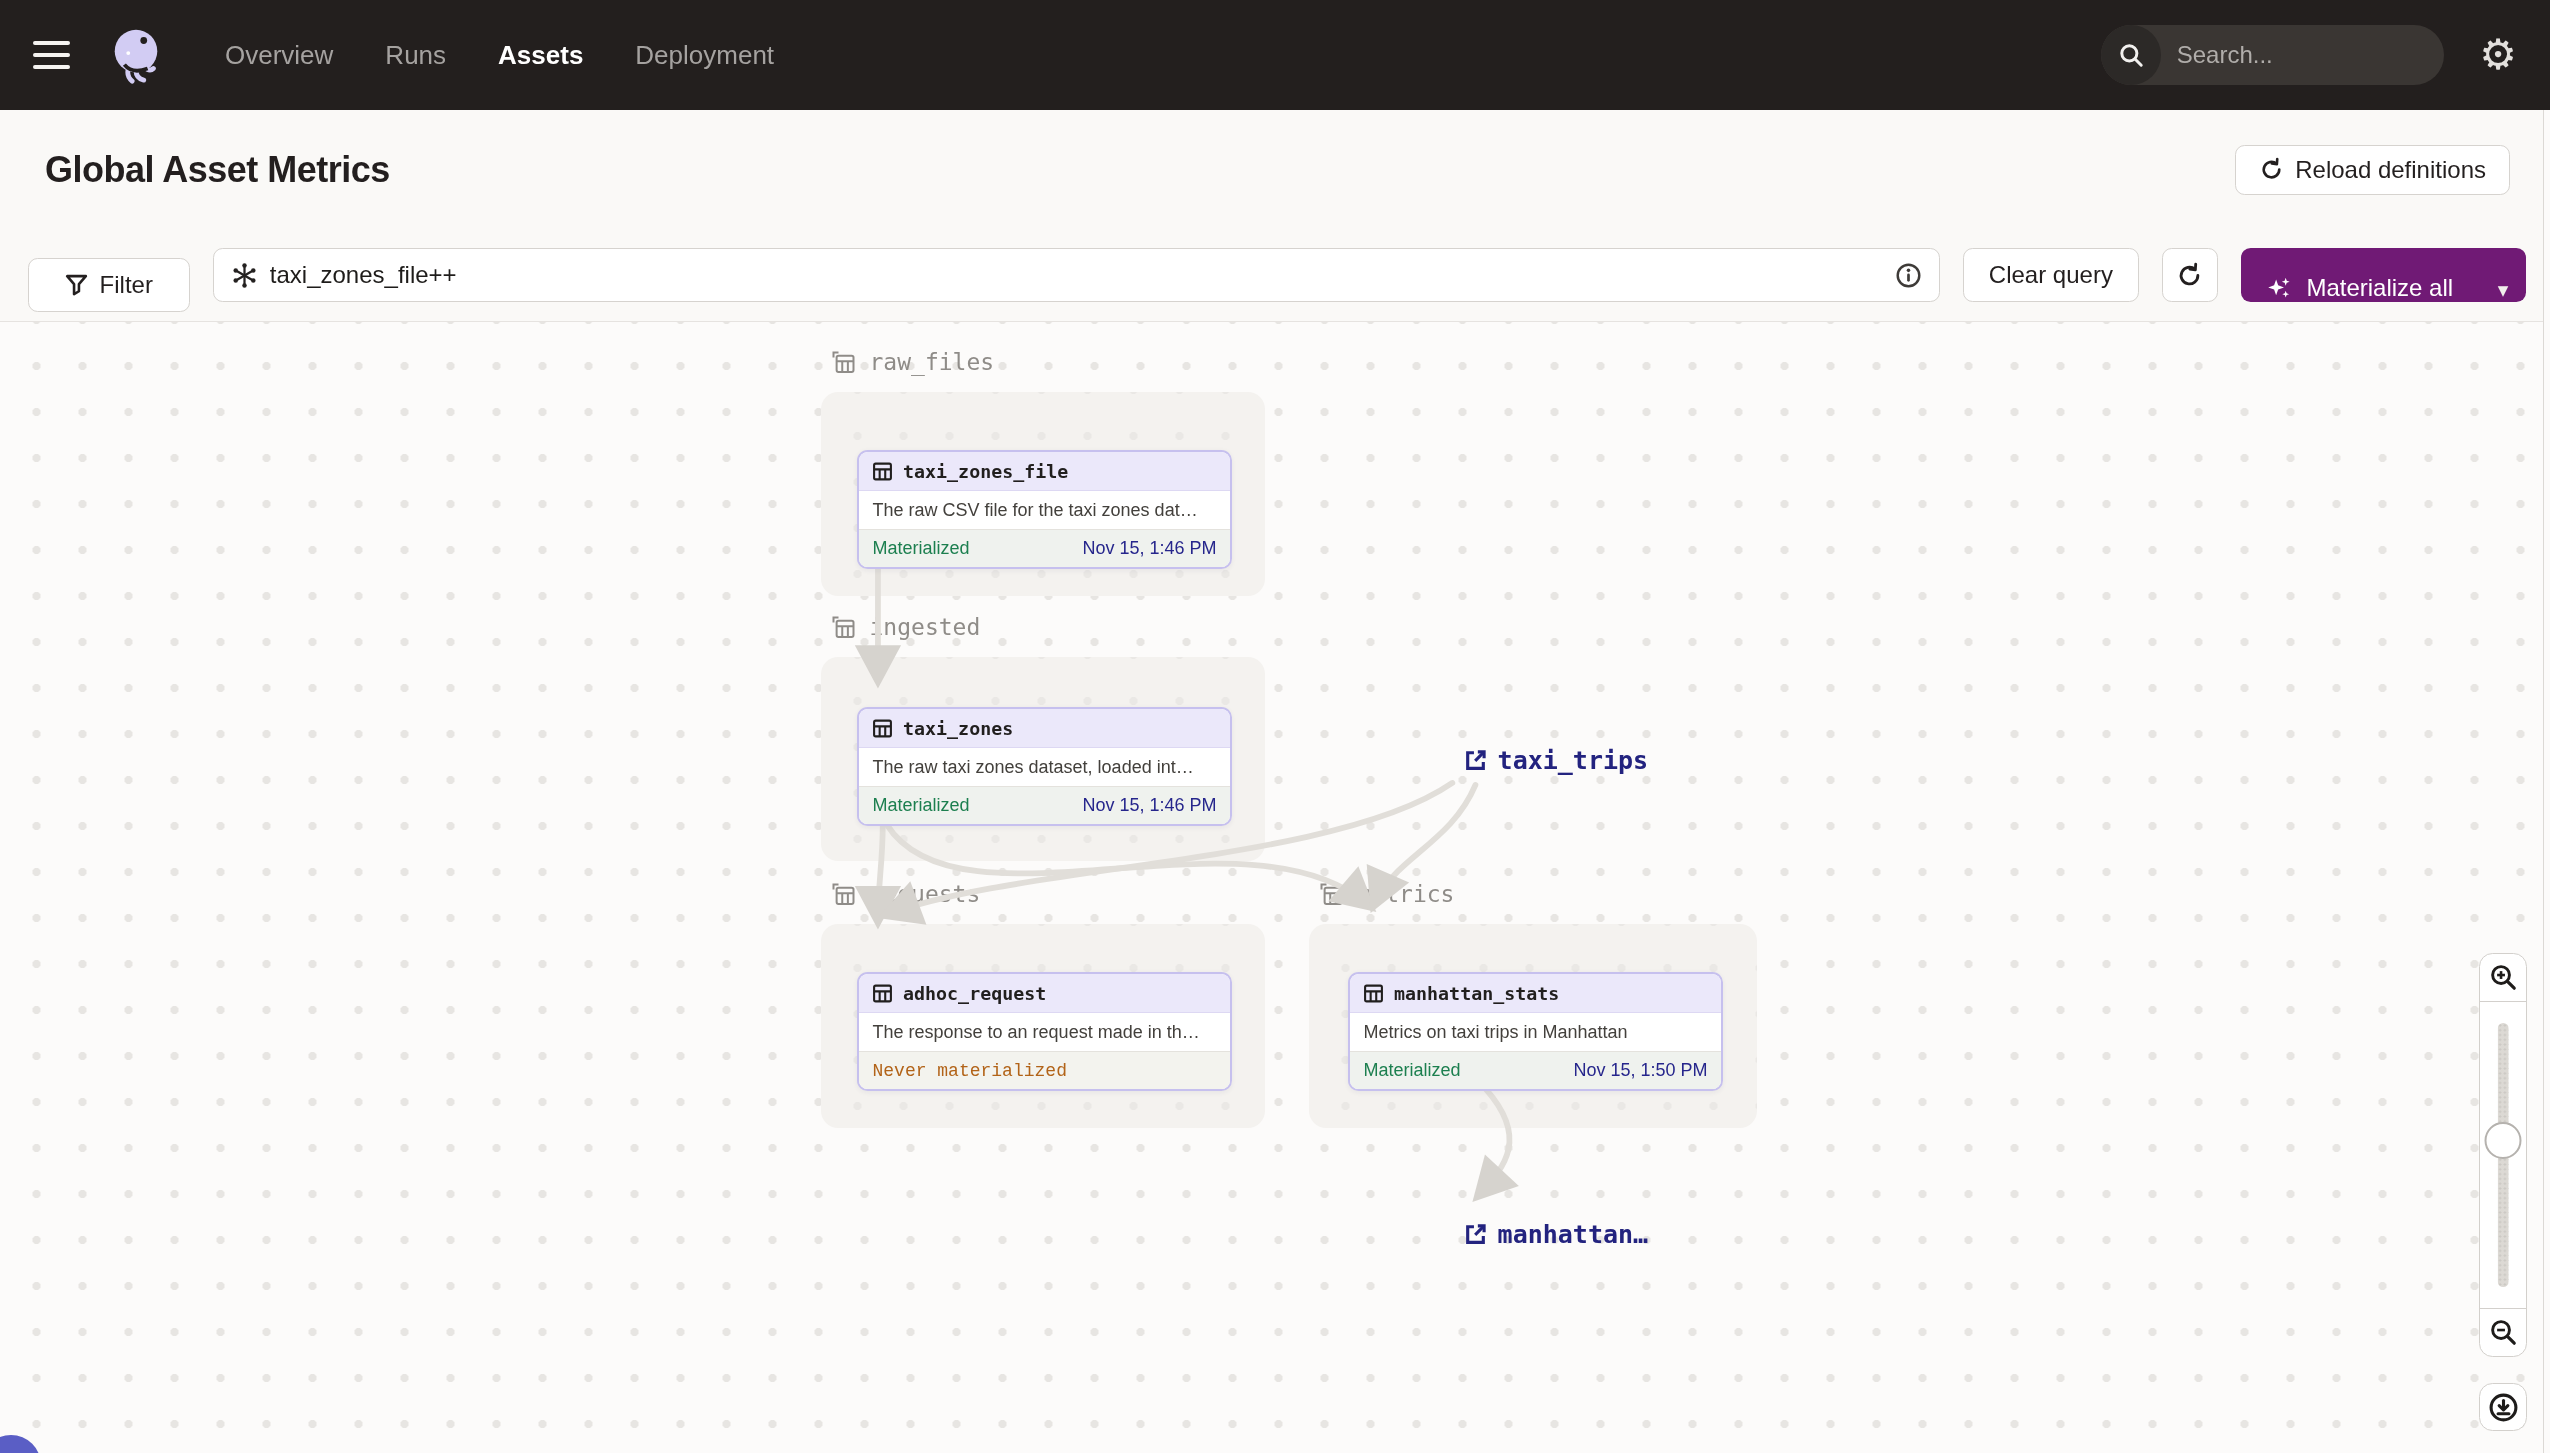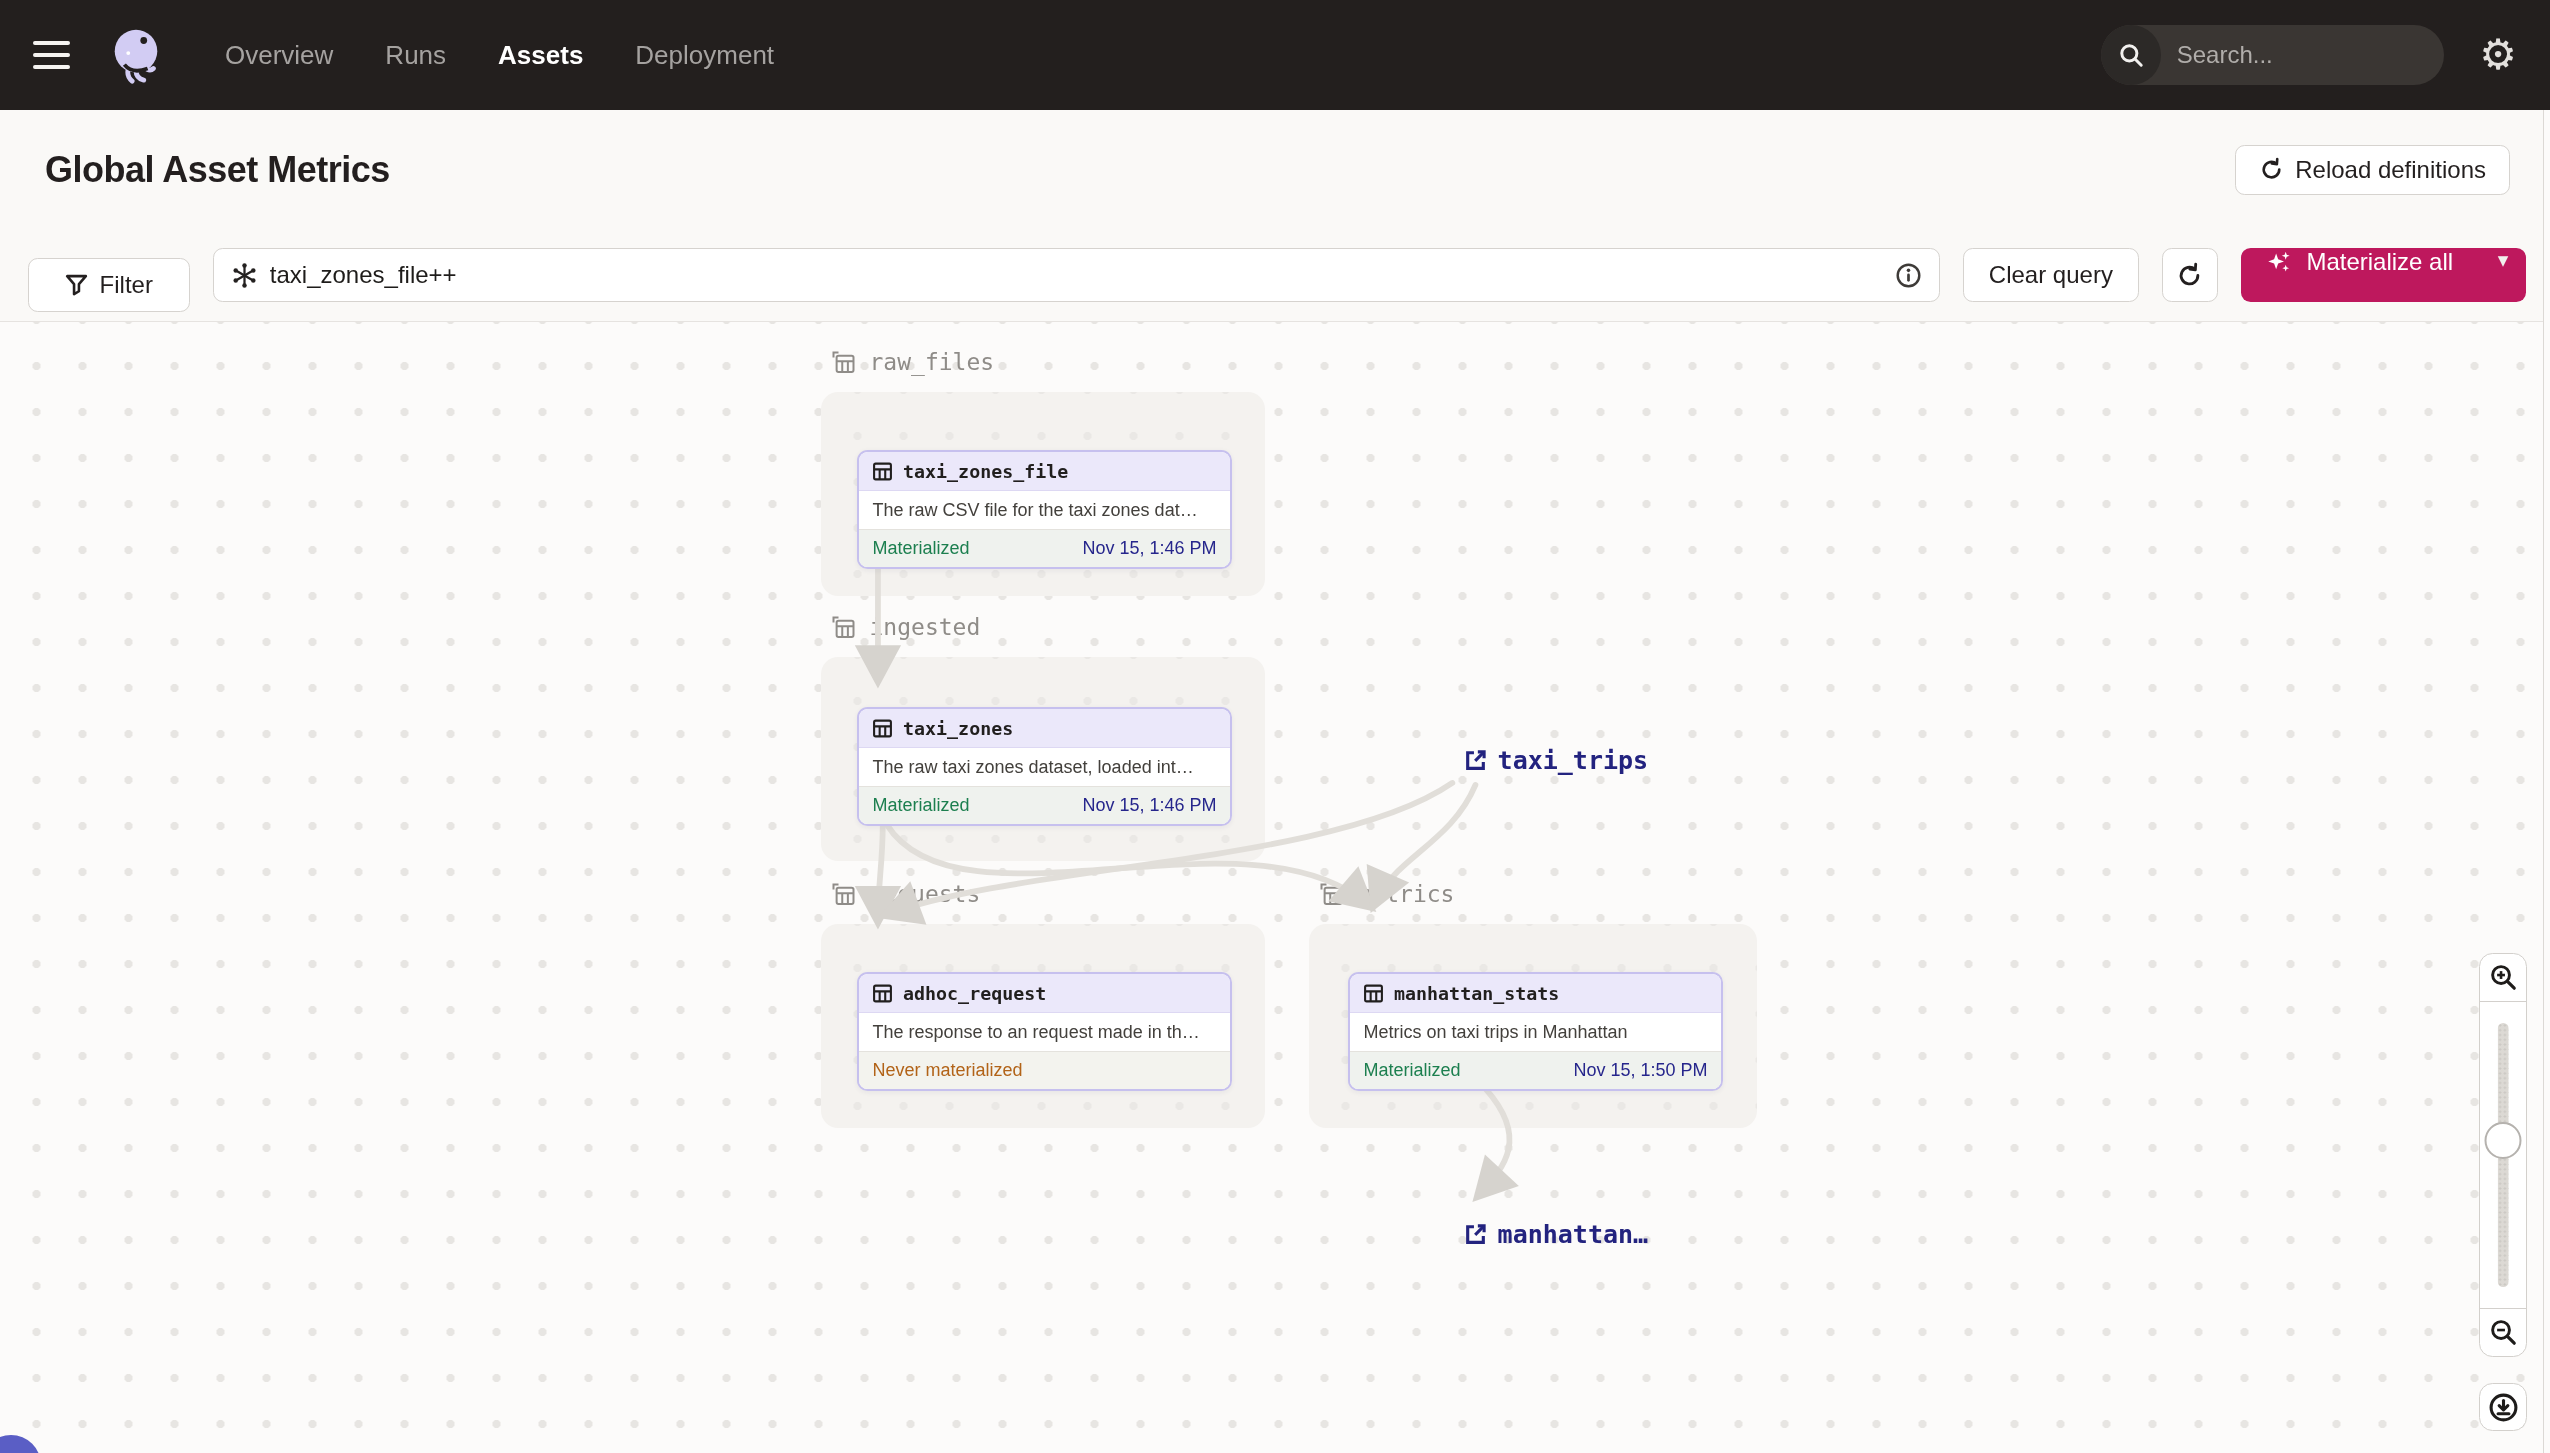--- a/index.html
+++ b/index.html
@@ -27,21 +27,21 @@
   .btn { display:flex; align-items:center; gap:11.6px; background:#ffffff; border:1.9px solid #d6d3cf; border-radius:9.6px; font-size:24px; color:#231f1f; cursor:pointer; font-family:"Liberation Sans",sans-serif; }
   .reload-btn { margin-left:auto; height:50px; padding:0 23px; }
 
   
   .toolbar { height:93px; display:flex; align-items:center; padding:0 24px 0 28px; gap:23px; background:#faf9f7; border-bottom:1.9px solid #e6e3e0; }
   .filter-btn { height:54px; padding:0 36px;margin-top:20px; }
   .query-wrap { flex:1; height:54px; background:#ffffff; border:1.9px solid #d6d3cf; border-radius:9.6px; display:flex; align-items:center; padding:0 17.3px; gap:11.6px; }
   .query-input { flex:1; border:none; outline:none; font-size:24px; color:#1e1c1a; font-family:"Liberation Sans",sans-serif; background:transparent; }
   .clear-btn { height:54px; padding:0 25px; }
   .refresh-btn { height:54px; width:56px; justify-content:center; }
-  .materialize { height:54px; background:#be185d; border-radius:9.6px; display:flex; align-items:flex-start; color:#ffffff; cursor:pointer; overflow:hidden; }
+  .materialize { height:54px; background:#701a75; border-radius:9.6px; display:flex; align-items:flex-end; color:#ffffff; cursor:pointer; overflow:hidden; }
   .materialize-main { display:flex; align-items:center; gap:13.5px; padding:0 25px; font-size:24px; }
   .materialize-divider { width:1.9px; background:#4d4946; }
   .materialize-caret { width:46px; display:flex; align-items:center; justify-content:center; font-size:21px; color:#f1efec; }
 
   
   .graph { position:relative; height:1133px; background-color:#fcfbfa;
     background-image:radial-gradient(circle, #e7e5e2 3.9px, transparent 4.4px);
     background-size:46px 46px; background-position:13.5px 21px; overflow:hidden; }
   .group-box { position:absolute; background-color:#f4f2ef; border-radius:17.3px;
     background-image:radial-gradient(circle, #eae8e5 3.9px, transparent 4.4px);
@@ -282,21 +282,21 @@
     <div class="asset-head">
       <svg class="icon" width="21" height="21" viewBox="0 0 20 20">
           <rect x="2" y="2.5" width="16" height="15" rx="1.5" fill="none" stroke="#211f1e" stroke-width="2"></rect>
           <line x1="2" y1="8" x2="18" y2="8" stroke="#211f1e" stroke-width="2"></line>
           <line x1="7.3" y1="8" x2="7.3" y2="17.5" stroke="#211f1e" stroke-width="2"></line>
           <line x1="12.6" y1="8" x2="12.6" y2="17.5" stroke="#211f1e" stroke-width="2"></line>
         </svg>
       <span class="asset-name">adhoc_request</span>
     </div>
     <div class="asset-desc" style="font-family:'Liberation Sans',sans-serif;">The response to an request made in th…</div>
-    <div class="asset-foot never" style="font-family:Liberation Sans, sans-serif;">
+    <div class="asset-foot never" style="font-family:Liberation Mono, monospace;">
       <span class="status-never">Never materialized</span>
       <span class="asset-time"></span>
     </div>
   </div>
 
   <div class="asset-node mono" style="left:1348px; top:650px;">
     <div class="asset-head">
       <svg class="icon" width="21" height="21" viewBox="0 0 20 20">
           <rect x="2" y="2.5" width="16" height="15" rx="1.5" fill="none" stroke="#211f1e" stroke-width="2"></rect>
           <line x1="2" y1="8" x2="18" y2="8" stroke="#211f1e" stroke-width="2"></line>

